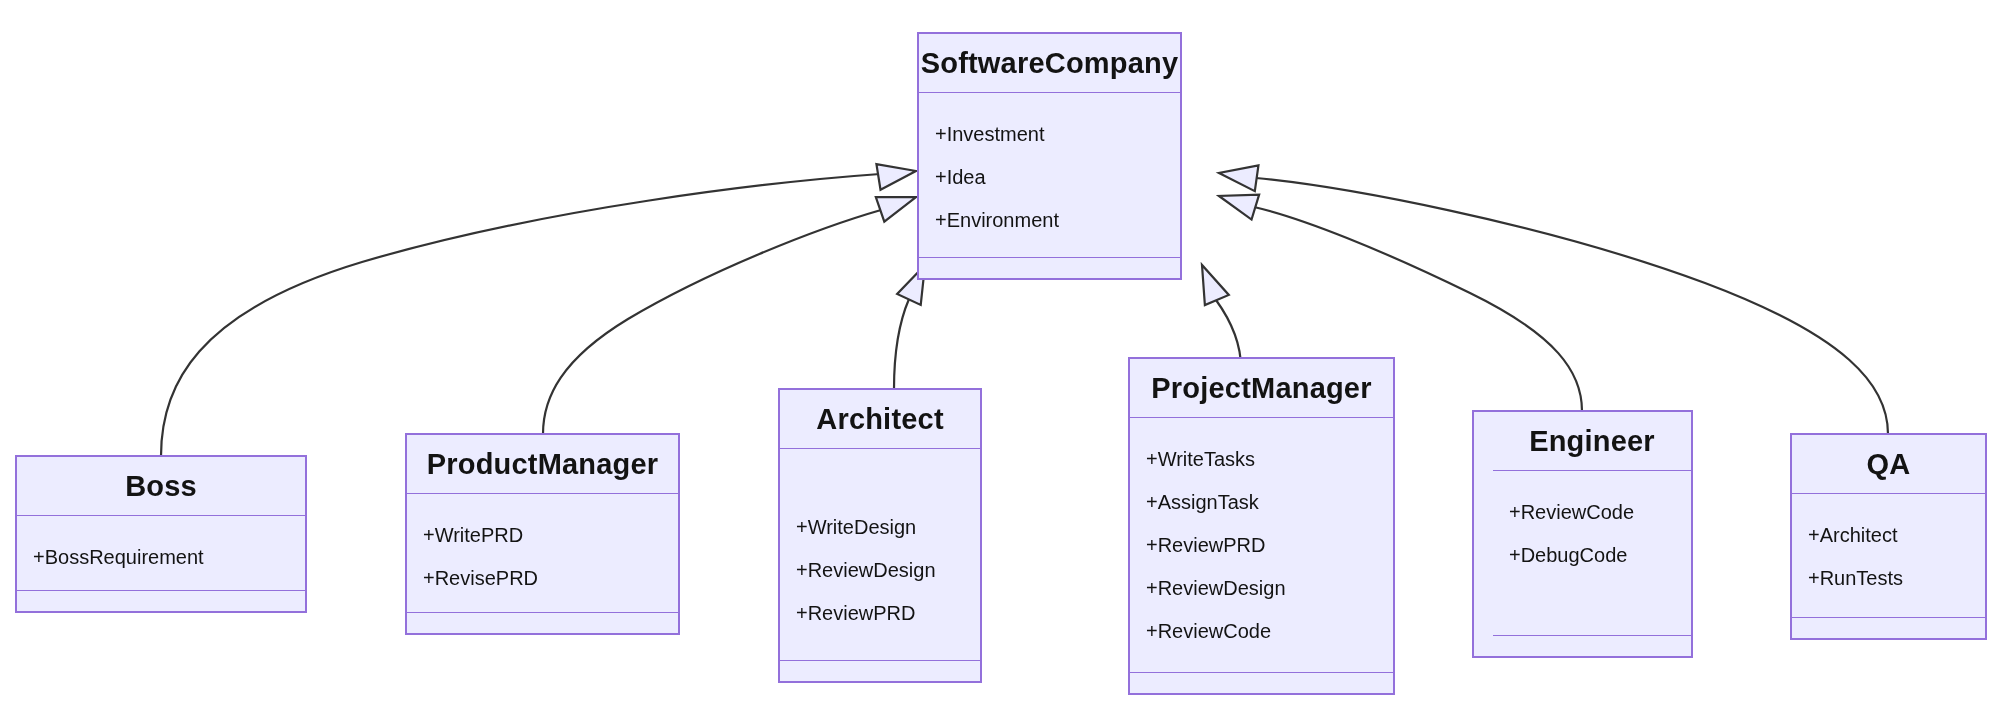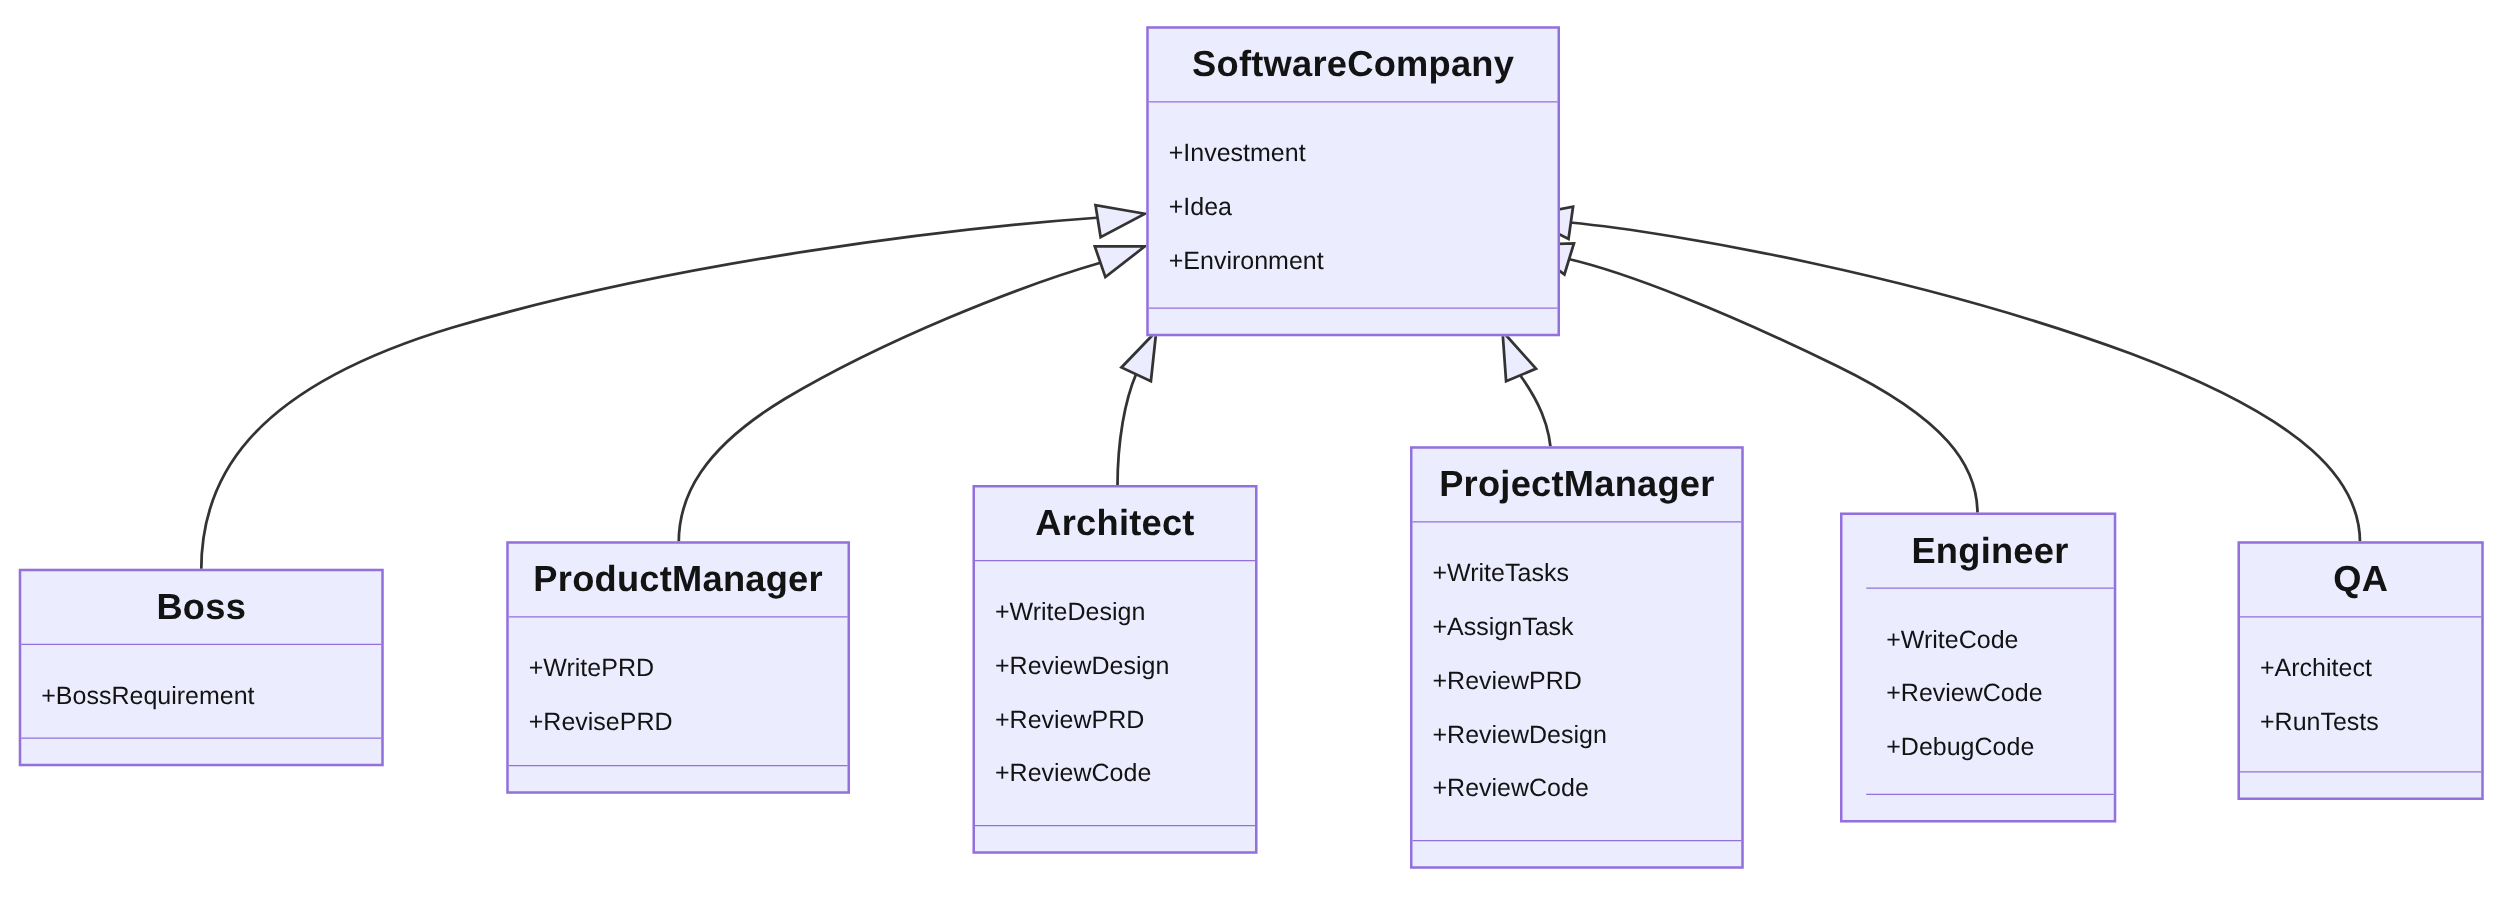--- a/index.html
+++ b/index.html
@@ -88,21 +88,21 @@
     <path class="edge" d="M 1241 368 C 1241 340, 1229 318, 1216 300"></path>
     <path class="arrowhead" transform="translate(1202,265) rotate(-113)" d="M 0 0 L -38 -13 L -38 13 Z"></path>
 
     <path class="edge" d="M 1582 411 C 1582 372, 1556 335, 1470 293 C 1382 250, 1302 218, 1254 207"></path>
     <path class="arrowhead" transform="translate(1219,196) rotate(197)" d="M 0 0 L -38 -13 L -38 13 Z"></path>
 
     <path class="edge" d="M 1888 434 C 1888 385, 1846 336, 1705 283 C 1540 222, 1340 186, 1256 178"></path>
     <path class="arrowhead" transform="translate(1219,173) rotate(188)" d="M 0 0 L -38 -13 L -38 13 Z"></path>
   </svg>
 
-  <div class="uml-class" style="left:917px; top:21px; width:331px; height:248px;">
+  <div class="uml-class" style="left:917px; top:32px; width:265px; height:248px;">
     <div class="uml-title">SoftwareCompany</div>
     <div class="uml-attrs">
       <div class="uml-member">+Investment</div>
       <div class="uml-member">+Idea</div>
       <div class="uml-member">+Environment</div>
     </div>
     <div class="uml-methods"></div>
   </div>
 
   <div class="uml-class" style="left:405px; top:433px; width:275px; height:202px;">
@@ -115,21 +115,21 @@
   </div>
 
   <div class="uml-class" style="left:15px; top:455px; width:292px; height:158px;">
     <div class="uml-title">Boss</div>
     <div class="uml-attrs">
       <div class="uml-member">+BossRequirement</div>
     </div>
     <div class="uml-methods"></div>
   </div>
 
-  <div class="uml-class" style="left:778px; top:388px; width:228px; height:295px;">
+  <div class="uml-class" style="left:778px; top:388px; width:204px; height:295px;gap:37px;">
     <div class="uml-title">Architect</div>
     <div class="uml-attrs">
       <div class="uml-member">+WriteDesign</div>
       <div class="uml-member">+ReviewDesign</div>
       <div class="uml-member">+ReviewPRD</div>
       <div class="uml-member">+ReviewCode</div>
     </div>
     <div class="uml-methods"></div>
   </div>
 
@@ -141,21 +141,20 @@
       <div class="uml-member">+ReviewPRD</div>
       <div class="uml-member">+ReviewDesign</div>
       <div class="uml-member">+ReviewCode</div>
     </div>
     <div class="uml-methods"></div>
   </div>
 
   <div class="uml-class" style="left:1472px; top:410px; width:221px; height:248px;padding-left:19px;">
     <div class="uml-title">Engineer</div>
     <div class="uml-attrs">
-      <div class="uml-member">+WriteCode</div>
       <div class="uml-member">+ReviewCode</div>
       <div class="uml-member">+DebugCode</div>
     </div>
     <div class="uml-methods"></div>
   </div>
 
   <div class="uml-class" style="left:1790px; top:433px; width:197px; height:207px;justify-content:flex-end;">
     <div class="uml-title">QA</div>
     <div class="uml-attrs">
       <div class="uml-member">+Architect</div>

